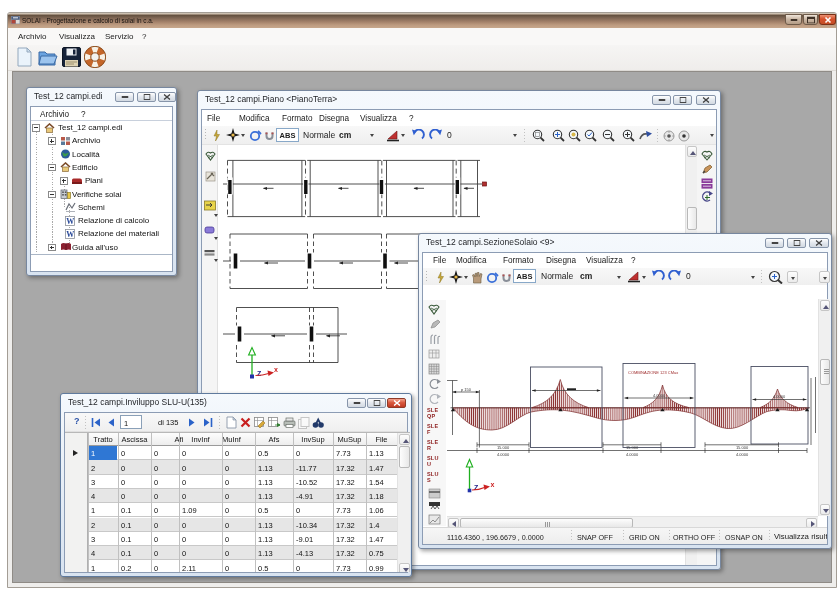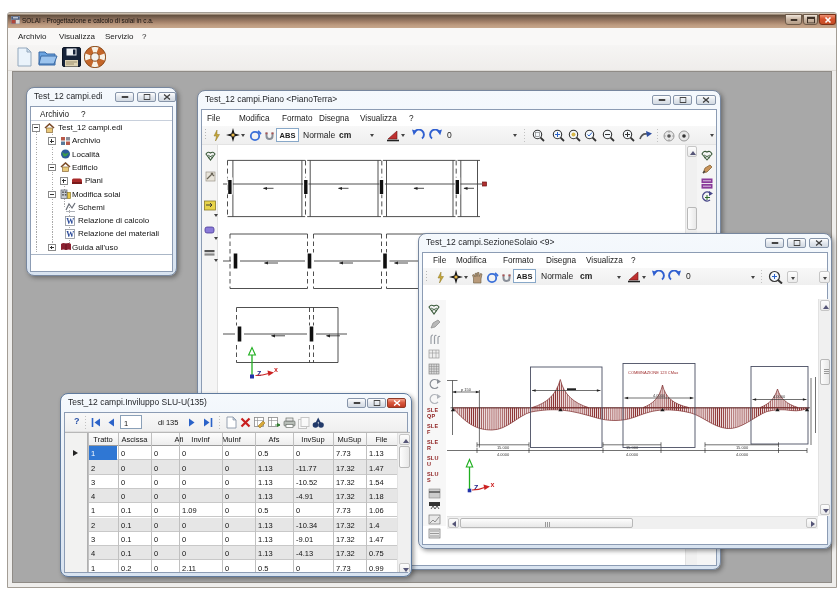--- a/index.html
+++ b/index.html
@@ -14,21 +14,21 @@
 .mcb{position:absolute;top:1px;height:11px;border:1px solid #6e5a49;border-radius:0 0 3px 3px;
  background:linear-gradient(#efe5da,#cbb8a6 45%,#b49c86);}
 #mmin{right:34px;width:17px;} #mmax{right:18px;width:15px;}
 #mclose{right:0px;width:17px;background:linear-gradient(#eb9173,#d6512c 45%,#c34d26);border-color:#7a2f16;}
 .mcb svg{position:absolute;left:50%;top:50%;transform:translate(-50%,-50%);}
 #mmenu{position:absolute;left:0;top:15px;right:0;height:17px;background:#f9f8f7;font-size:8px;color:#1a1a1a;}
 #mmenu span{position:absolute;top:4px;}
 #mtool{position:absolute;left:0;top:32px;right:0;height:26px;background:linear-gradient(#f6f5f4,#efedeb);border-bottom:1px solid #dddad6;}
 #mdi{position:absolute;left:4px;right:4px;top:58px;bottom:4px;background:#a8a8a8;border:1px solid #8f8b86;}
 
-.w{position:absolute;border-radius:8px;background:linear-gradient(180deg,#f5f9fd 0%,#e9f0f8 40%,#d8e3f0 100%);
+.w{position:absolute;border-radius:3px;background:linear-gradient(180deg,#f5f9fd 0%,#e9f0f8 40%,#d8e3f0 100%);
  border:1px solid #77879f;box-shadow:2px 2px 4px rgba(40,40,40,.45);}
 .w .tt{position:absolute;left:7px;top:3px;font-size:8.5px;color:#25272b;white-space:nowrap;}
 .wc{position:absolute;left:3px;right:3px;top:18px;bottom:3px;background:#fff;border:1px solid #8c9cb4;}
 .cb{position:absolute;top:4px;width:19px;height:10px;border:1px solid #8795aa;border-radius:2px;
  background:linear-gradient(#fefefe,#e3e8ee 50%,#d3dae2);}
 .cb svg{position:absolute;left:50%;top:50%;transform:translate(-50%,-50%);}
 .cbr{background:linear-gradient(#f3a38e,#d9593f 45%,#c03a24);border-color:#8f3b28;}
 .menurow{position:absolute;left:0;right:0;font-size:8.2px;color:#1a1a1a;}
 .menurow span{position:absolute;top:0;}
 .tbr{position:absolute;background:linear-gradient(#f8f8f8,#efefef);}
@@ -471,21 +471,21 @@
             <i class="h"></i>
           </span>
           <svg class="ti" style="left:29px" width="11" height="10">
             <rect x="1" y="1" width="6" height="8.5" fill="#c8cdd4" stroke="#5a5f68" stroke-width=".7"></rect>
             <rect x="7.5" y="3.5" width="3" height="6" fill="#e8c84a" stroke="#8a7a2a" stroke-width=".7"></rect>
             <rect x="2.2" y="2.4" width="1.6" height="1.6" fill="#555"></rect>
             <rect x="4.8" y="2.4" width="1.6" height="1.6" fill="#555"></rect>
             <rect x="2.2" y="5" width="1.6" height="1.6" fill="#555"></rect>
             <rect x="4.8" y="5" width="1.6" height="1.6" fill="#555"></rect>
           </svg>
-          <span class="tx" style="left:41px">Modifica solai</span>
+          <span class="tx" style="left:41px">Verifiche solai</span>
         </div>
       <div class="trow" style="top:80.3px">
           <svg class="ti" style="left:34px" width="11" height="10">
             <path d="M1 8 L4 2 L7 6 L10 1" fill="none" stroke="#6a6f78" stroke-width="1.2"></path>
             <path d="M1 9.5 h9" stroke="#9aa0a8" stroke-width=".8"></path>
           </svg>
           <span class="tx" style="left:47px">Schemi</span>
         </div>
       <div class="trow" style="top:93.6px">
           <svg class="ti" style="left:34px" width="10" height="10">
@@ -745,20 +745,33 @@
     <div class="sbh" style="left:24px;top:263px;width:371px;height:13px;">
       <div class="sbtn" style="left:1px;top:1px;width:11px;height:10px">
           <i class="arr" style="left:3px;top:2px;border-top:3px solid transparent;border-bottom:3px solid transparent;border-right:4px solid #557;"></i>
         </div>
       <div class="sbtn" style="right:1px;top:1px;width:11px;height:10px">
           <i class="arr" style="left:4px;top:2px;border-top:3px solid transparent;border-bottom:3px solid transparent;border-left:4px solid #557;"></i>
         </div>
       <div class="thumbh" style="left:13px;top:1px;width:173px;height:10px">
           <i class="abs" style="left:84px;top:2.5px;width:1px;height:5px;background:#999;box-shadow:2px 0 #999,4px 0 #999"></i>
         </div>
+    </div>
+    <div class="abs" style="left:0;right:0;bottom:0;height:17px;background:linear-gradient(#f6f6f6,#ededed);border-top:1px solid #d8d8d8;font-size:7.2px;color:#222;white-space:nowrap;overflow:hidden;">
+      <span class="abs" style="left:24px;top:4.5px">1116.4360 , 196.6679 , 0.0000</span>
+      <sep style="left:148px;top:2px;height:12px"></sep>
+        <span class="abs" style="left:154px;top:4.5px">SNAP OFF</span>
+      <sep style="left:200px;top:2px;height:12px"></sep>
+        <span class="abs" style="left:206px;top:4.5px">GRID ON</span>
+      <sep style="left:246px;top:2px;height:12px"></sep>
+        <span class="abs" style="left:250px;top:4.5px">ORTHO OFF</span>
+      <sep style="left:296px;top:2px;height:12px"></sep>
+        <span class="abs" style="left:302px;top:4.5px">OSNAP ON</span>
+      <sep style="left:346px;top:2px;height:12px"></sep>
+        <span class="abs" style="left:351px;top:4px;font-size:7.8px">Visualizza risult</span>
     </div>
   </div>
 </div>
 
 <div class="w" id="wtab" style="left:60px;top:393px;width:352px;height:184px;border-color:#5f7a9d;">
   <span class="tt">Test_12 campi.Inviluppo SLU-U(135)</span>
   <div class="cb" style="left:286px">
       <svg width="7" height="3">
         <rect width="7" height="2" y="0.5" fill="#444"></rect>
       </svg>

